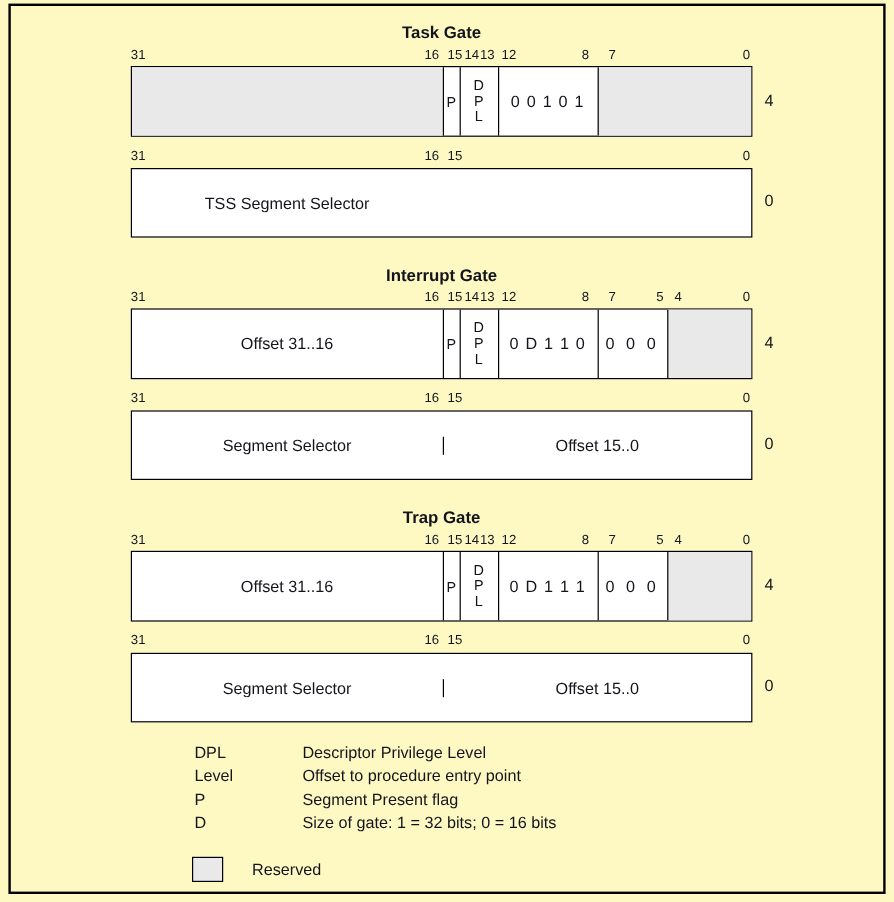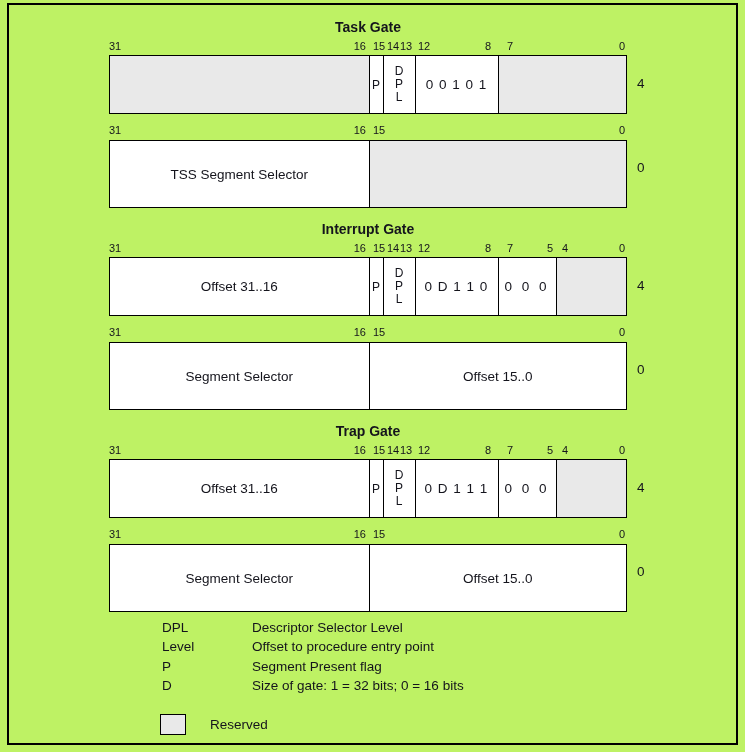--- a/index.html
+++ b/index.html
@@ -1,18 +1,18 @@
 <!DOCTYPE html>
 <html><head>
 <meta charset="utf-8">
 <style>
   * { margin:0; padding:0; box-sizing:border-box; }
   html,body { background:#ffffff; }
   .page {
-    position:relative; width:745px; height:752px; background:#bef264;
+    position:relative; width:745px; height:752px; background:#fef9c3;
     font-family:"Liberation Sans", sans-serif; color:#14141c; overflow:hidden;
   }
   .frame {
     position:absolute; left:7px; top:3px; width:731px; height:742px;
     border:2px solid #000;
   }
   .gate { position:absolute; left:109px; width:518px; }
   #gate-task { top:19px; }
   #gate-interrupt { top:221px; }
   #gate-trap { top:423px; }
@@ -35,21 +35,21 @@
   .bl7  { left:398px; }
   .bl5  { right:74px; }
   .bl4  { left:453px; }
   .bl0  { right:2px; }
 
   .box {
     position:absolute; left:0; width:518px; display:flex;
     border:1.5px solid #000; background:#fff;
   }
   .box.b4 { top:36px; height:59px; }
-  .box.b0 { top:121px; height:68px; }
+  .box.b0 { top:121px; height:58px;align-items:center; }
 
   .cell {
     display:flex; align-items:center; justify-content:center;
     font-size:13.5px; overflow:hidden;
   }
   .cell + .cell { border-left:1.5px solid #000; }
   .c-left  { flex:0 0 258.5px; }
   .c-p     { flex:0 0 14px; font-size:12px; }
   .c-dpl   { flex:0 0 32px; }
   .c-type  { flex:0 0 83px; letter-spacing:1px; white-space:pre; }
@@ -199,21 +199,21 @@
     <div class="box b0">
       <div class="cell c-half">Segment Selector</div>
       <div class="cell c-fill">Offset 15..0</div>
     </div>
     <span class="off o0">0</span>
   </section>
 
   <div class="legend">
     <div class="legend-row">
       <span class="legend-term">DPL</span>
-      <span class="legend-def">Descriptor Selector Level</span>
+      <span class="legend-def">Descriptor Privilege Level</span>
     </div>
     <div class="legend-row">
       <span class="legend-term">Level</span>
       <span class="legend-def">Offset to procedure entry point</span>
     </div>
     <div class="legend-row">
       <span class="legend-term">P</span>
       <span class="legend-def">Segment Present flag</span>
     </div>
     <div class="legend-row">

